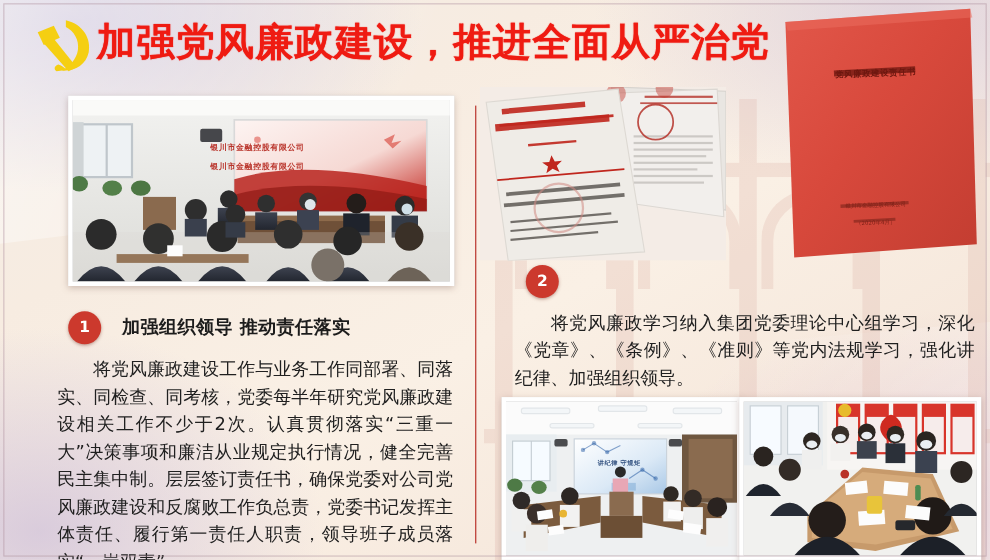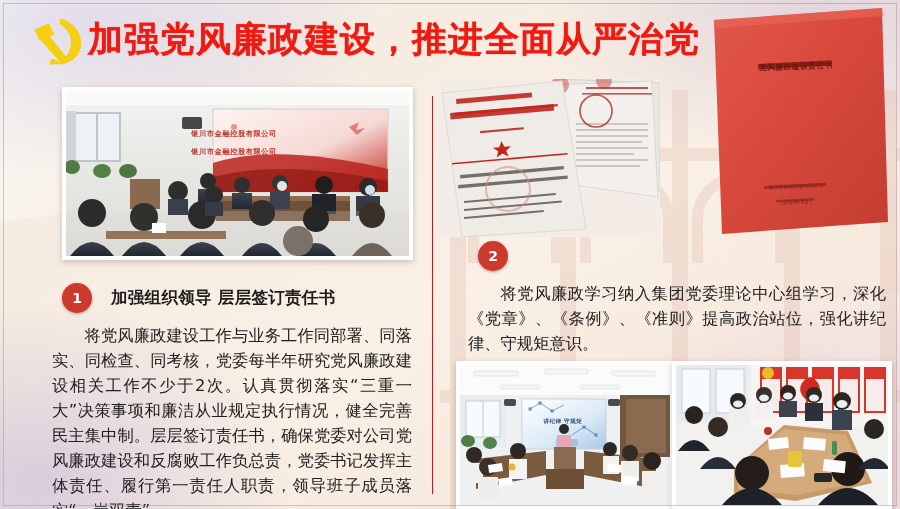--- a/index.html
+++ b/index.html
@@ -209,21 +209,21 @@
           <rect x="40" y="140" width="120" height="8" fill="#8d6a4b" opacity=".9"></rect>
           <rect x="86" y="132" width="14" height="10" fill="#fdfdfd"></rect>
         </svg>
       </div>
       <div class="cap" style="left:49%;top:23%;transform:translateX(-50%);font-size:7.2px;letter-spacing:.6px;">银川市金融控股有限公司</div>
       <div class="cap" style="left:49%;top:34%;transform:translateX(-50%);font-size:7.2px;letter-spacing:.6px;">银川市金融控股有限公司</div>
     </div>
 
     <div class="sec-head" id="sec1">
       <div class="badge">1</div>
-      <div class="sec-title">加强组织领导  层层签订责任书</div>
+      <div class="sec-title">加强组织领导  推动责任落实</div>
     </div>
 
     <div class="body-text" id="body1">将党风廉政建设工作与业务工作同部署、同落实、同检查、同考核，党委每半年研究党风廉政建设相关工作不少于2次。认真贯彻落实“三重一大”决策事项和廉洁从业规定执行情况，健全完善民主集中制。层层签订责任书，确保党委对公司党风廉政建设和反腐败工作负总责，党委书记发挥主体责任、履行第一责任人职责，领导班子成员落实“一岗双责”。</div>
   </div>
 
   <div class="col-right">
 
     <div class="photo" id="photo-docs">
       <svg viewBox="0 0 224 158" width="100%" height="100%" preserveAspectRatio="none">
         <rect x="0" y="0" width="224" height="158" fill="#f4ece6"></rect>
@@ -303,21 +303,21 @@
       </svg>
       <div class="cap" style="left:50%;top:24%;transform:translateX(-50%) rotate(-2deg);color:#6d170f;font-size:7.6px;letter-spacing:.6px;">党风廉政建设责任书</div>
       <div class="cap" style="left:50%;top:76.5%;transform:translateX(-50%) rotate(-2deg);color:#7d2017;font-size:5px;font-weight:normal;">银川市金融控股有限公司</div>
       <div class="cap" style="left:50%;top:83%;transform:translateX(-50%) rotate(-2deg);color:#7d2017;font-size:5px;font-weight:normal;">（2020年4月）</div>
     </div>
 
     <div class="sec-head" id="sec2">
       <div class="badge">2</div>
     </div>
 
-    <div class="body-text" id="body2">将党风廉政学习纳入集团党委理论中心组学习，深化《党章》、《条例》、《准则》提高政治站位，强化讲纪律、守规矩意识。</div>
+    <div class="body-text" id="body2">将党风廉政学习纳入集团党委理论中心组学习，深化《党章》、《条例》、《准则》等党内法规学习，强化讲纪律、加强组织领导。</div>
 
     <div class="photo" id="photo-train-1">
       <svg viewBox="0 0 210 140" width="100%" height="100%" preserveAspectRatio="none">
         <defs>
           <linearGradient id="scr2" x1="0" y1="0" x2="1" y2="1">
             <stop offset="0%" stop-color="#ffffff"></stop>
               <stop offset="60%" stop-color="#dbe9f6"></stop>
             <stop offset="100%" stop-color="#a9c8e6"></stop>
           </linearGradient>
         </defs>

